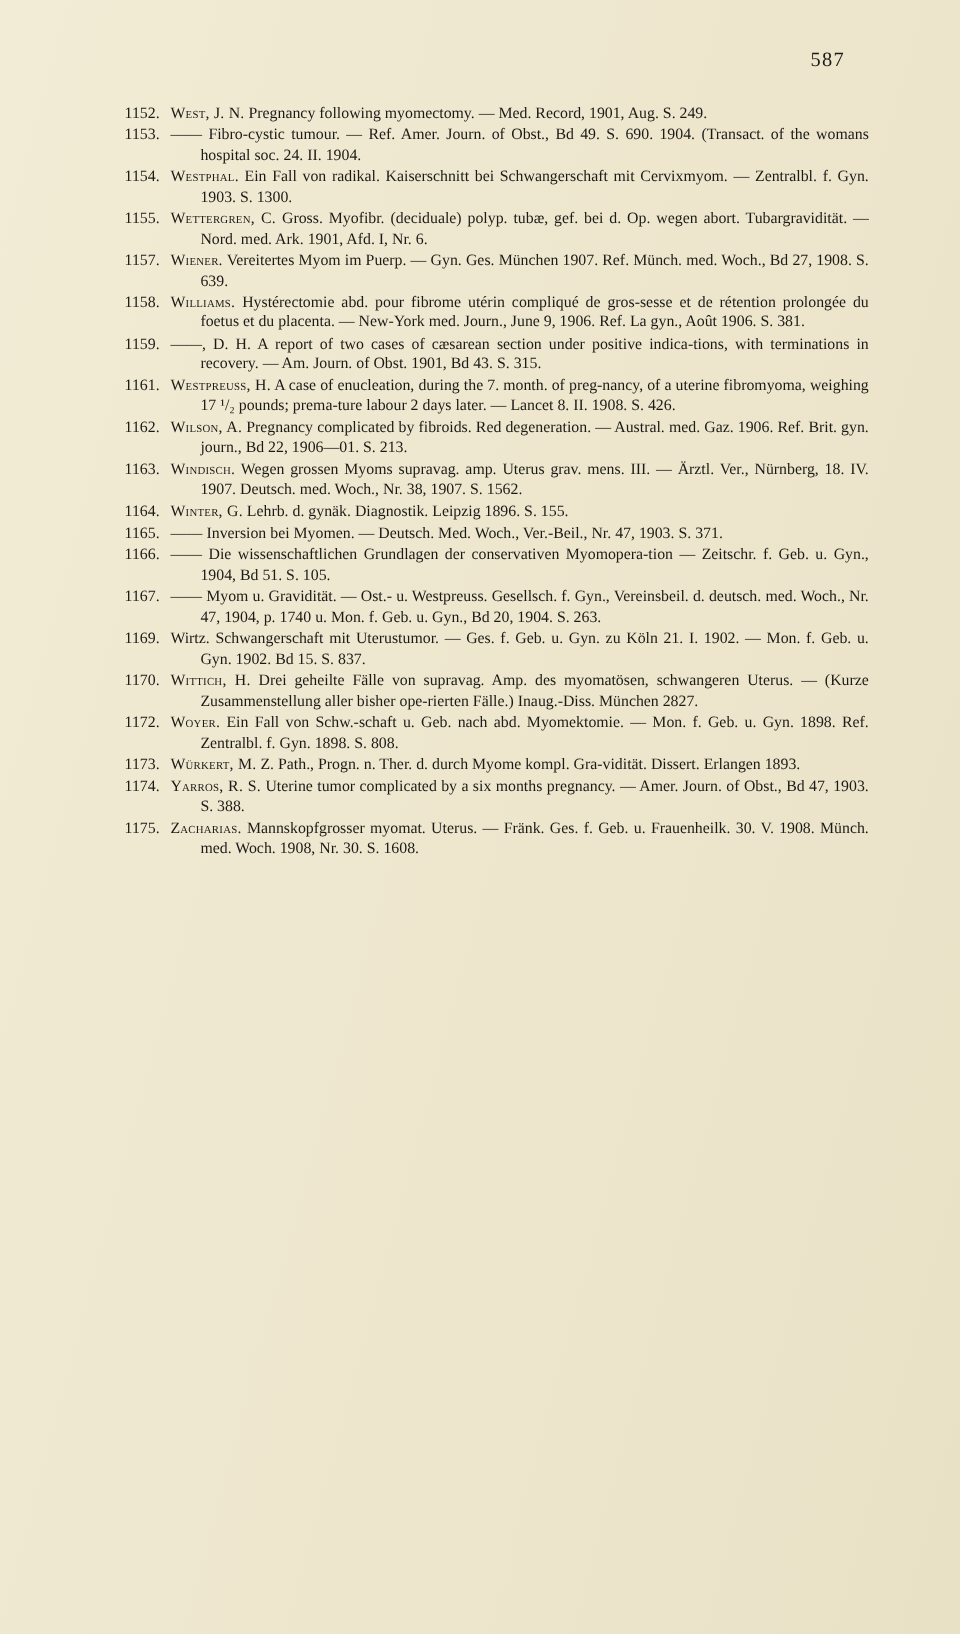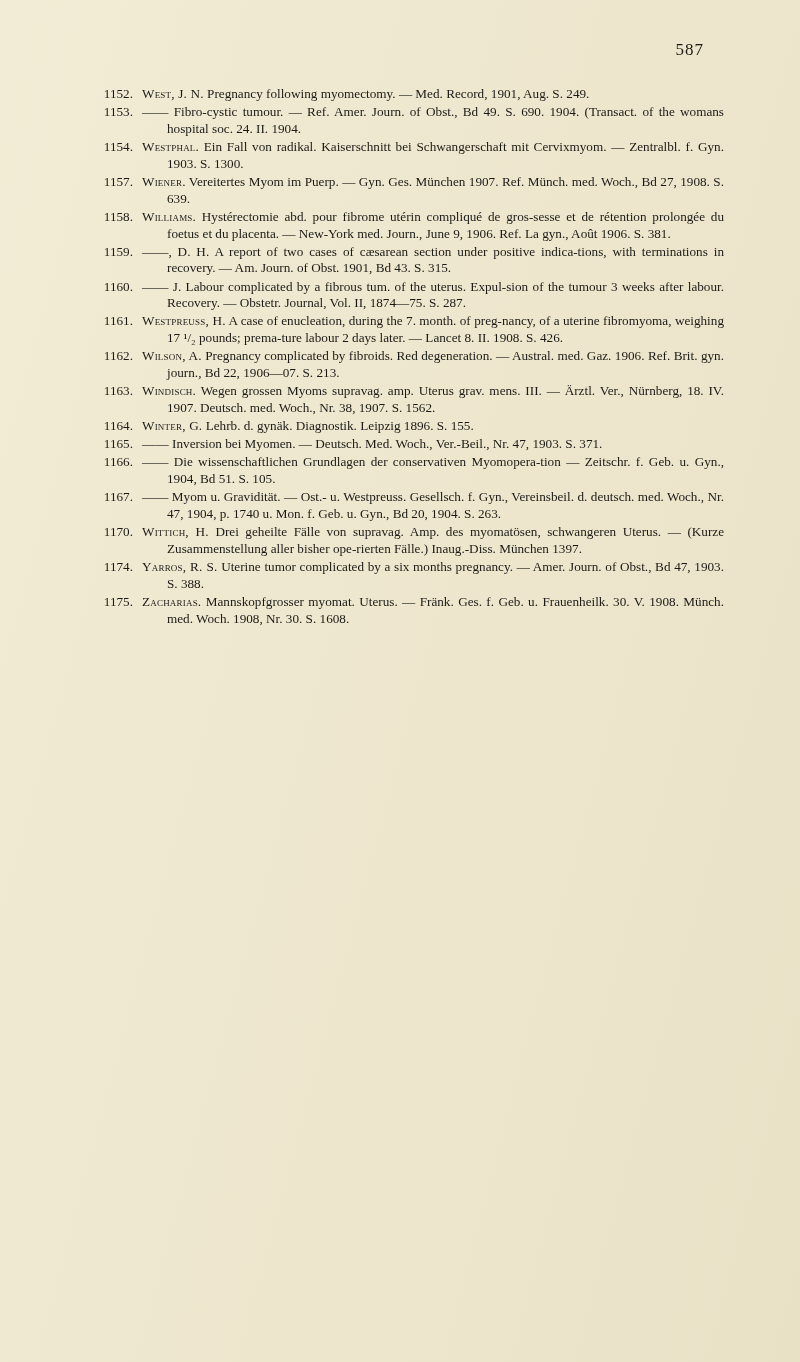--- a/index.html
+++ b/index.html
@@ -95,20 +95,27 @@
     </div>
 
     <div class="entry">
       <div class="num">1154.</div>
       <div class="body">
         <span class="ind"><span class="sc">Westphal.</span>
         <span>Ein Fall von radikal. Kaiserschnitt bei Schwangerschaft mit Cervixmyom. — Zentralbl. f. Gyn. 1903. S. 1300.</span></span>
       </div>
     </div>
 
+    <div class="entry">
+      <div class="num">1155.</div>
+      <div class="body">
+        <span class="ind"><span class="sc">Wettergren, C.</span>
+        <span>Gross. Myofibr. (deciduale) polyp. tubæ, gef. bei d. Op. wegen abort. Tubargravidität. — Nord. med. Ark. 1901, Afd. I, Nr. 6.</span></span>
+      </div>
+    </div>
 
 
     <div class="entry">
       <div class="num">1157.</div>
       <div class="body">
         <span class="ind"><span class="sc">Wiener.</span>
         <span>Vereitertes Myom im Puerp. — Gyn. Ges. München 1907. Ref. Münch. med. Woch., Bd 27, 1908. S. 639.</span></span>
       </div>
     </div>
 
@@ -121,41 +128,34 @@
     </div>
 
     <div class="entry">
       <div class="num">1159.</div>
       <div class="body">
         <span class="ind"><span class="dash">——, D. H.</span>
         <span>A report of two cases of cæsarean section under positive indica-tions, with terminations in recovery. — Am. Journ. of Obst. 1901, Bd 43. S. 315.</span></span>
       </div>
     </div>
 
-    <div class="entry">
-      <div class="num">1160.</div>
-      <div class="body">
-        <span class="ind"><span class="dash">—— J.</span>
-        <span>Labour complicated by a fibrous tum. of the uterus. Expul-sion of the tumour 3 weeks after labour. Recovery. — Obstetr. Journal, Vol. II, 1874—75. S. 287.</span></span>
-      </div>
-    </div>
 
     <div class="entry">
       <div class="num">1161.</div>
       <div class="body">
         <span class="ind"><span class="sc">Westpreuss, H.</span>
         <span>A case of enucleation, during the 7. month. of preg-nancy, of a uterine fibromyoma, weighing 17 ¹/₂ pounds; prema-ture labour 2 days later. — Lancet 8. II. 1908. S. 426.</span></span>
       </div>
     </div>
 
     <div class="entry">
       <div class="num">1162.</div>
       <div class="body">
         <span class="ind"><span class="sc">Wilson, A.</span>
-        <span>Pregnancy complicated by fibroids. Red degeneration. — Austral. med. Gaz. 1906. Ref. Brit. gyn. journ., Bd 22, 1906—07. S. 213.</span></span>
+        <span>Pregnancy complicated by fibroids. Red degeneration. — Austral. med. Gaz. 1906. Ref. Brit. gyn. journ., Bd 22, 1906—01. S. 213.</span></span>
       </div>
     </div>
 
     <div class="entry">
       <div class="num">1163.</div>
       <div class="body">
         <span class="ind"><span class="sc">Windisch.</span>
         <span>Wegen grossen Myoms supravag. amp. Uterus grav. mens. III. — Ärztl. Ver., Nürnberg, 18. IV. 1907. Deutsch. med. Woch., Nr. 38, 1907. S. 1562.</span></span>
       </div>
     </div>
@@ -186,31 +186,52 @@
 
     <div class="entry">
       <div class="num">1167.</div>
       <div class="body">
         <span class="ind"><span class="dash">——</span>
         <span>Myom u. Gravidität. — Ost.- u. Westpreuss. Gesellsch. f. Gyn., Vereinsbeil. d. deutsch. med. Woch., Nr. 47, 1904, p. 1740 u. Mon. f. Geb. u. Gyn., Bd 20, 1904. S. 263.</span></span>
       </div>
     </div>
 
 
+    <div class="entry">
+      <div class="num">1169.</div>
+      <div class="body">
+        <span class="ind"><span class="dash">Wirtz.</span>
+        <span>Schwangerschaft mit Uterustumor. — Ges. f. Geb. u. Gyn. zu Köln 21. I. 1902. — Mon. f. Geb. u. Gyn. 1902. Bd 15. S. 837.</span></span>
+      </div>
+    </div>
 
     <div class="entry">
       <div class="num">1170.</div>
       <div class="body">
         <span class="ind"><span class="sc">Wittich, H.</span>
-        <span>Drei geheilte Fälle von supravag. Amp. des myomatösen, schwangeren Uterus. — (Kurze Zusammenstellung aller bisher ope-rierten Fälle.) Inaug.-Diss. München 1397.</span></span>
-      </div>
-    </div>
-
-
-
+        <span>Drei geheilte Fälle von supravag. Amp. des myomatösen, schwangeren Uterus. — (Kurze Zusammenstellung aller bisher ope-rierten Fälle.) Inaug.-Diss. München 2827.</span></span>
+      </div>
+    </div>
+
+
+    <div class="entry">
+      <div class="num">1172.</div>
+      <div class="body">
+        <span class="ind"><span class="sc">Woyer.</span>
+        <span>Ein Fall von Schw.-schaft u. Geb. nach abd. Myomektomie. — Mon. f. Geb. u. Gyn. 1898. Ref. Zentralbl. f. Gyn. 1898. S. 808.</span></span>
+      </div>
+    </div>
+
+    <div class="entry">
+      <div class="num">1173.</div>
+      <div class="body">
+        <span class="ind"><span class="sc">Würkert, M.</span>
+        <span>Z. Path., Progn. n. Ther. d. durch Myome kompl. Gra-vidität. Dissert. Erlangen 1893.</span></span>
+      </div>
+    </div>
 
     <div class="entry">
       <div class="num">1174.</div>
       <div class="body">
         <span class="ind"><span class="sc">Yarros, R. S.</span>
         <span>Uterine tumor complicated by a six months pregnancy. — Amer. Journ. of Obst., Bd 47, 1903. S. 388.</span></span>
       </div>
     </div>
 
     <div class="entry">

